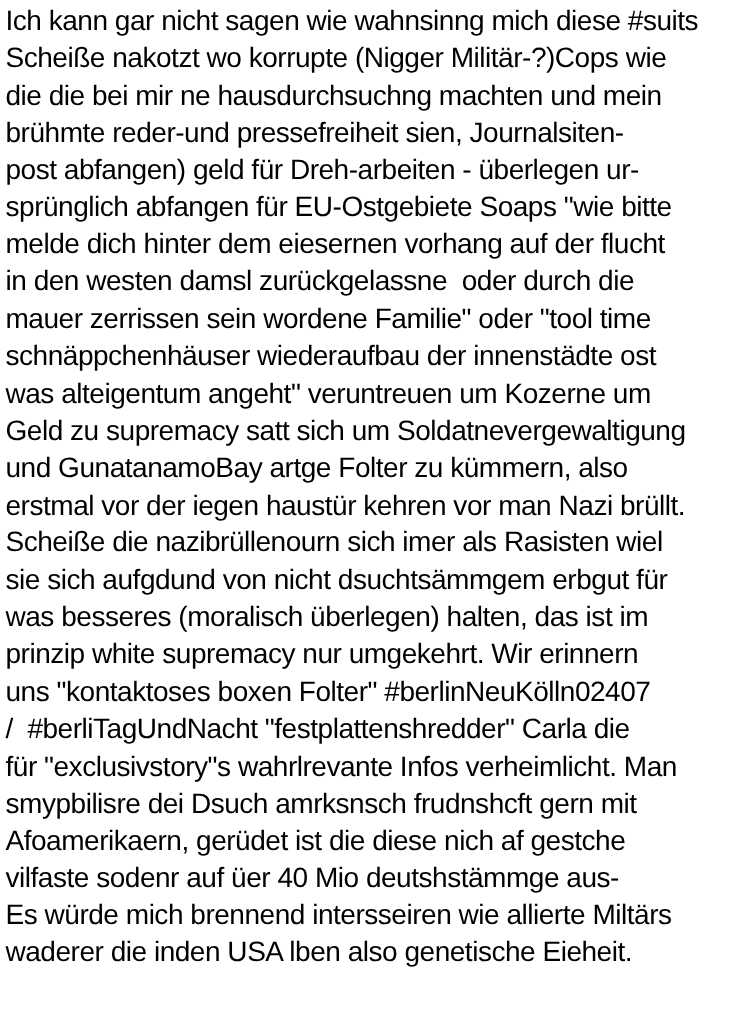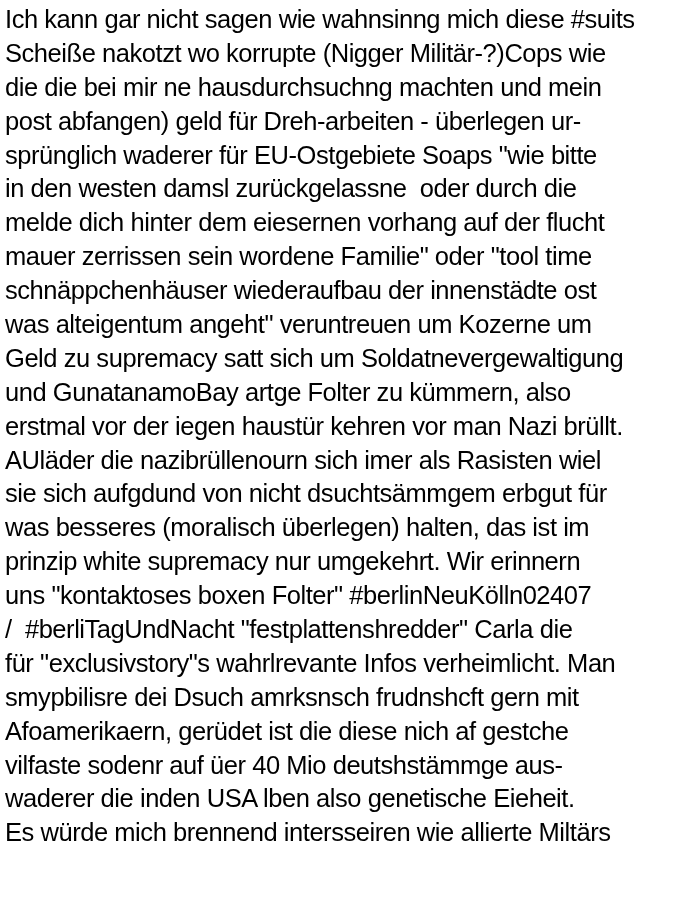--- a/index.html
+++ b/index.html
@@ -30,36 +30,37 @@
   }
 </style>
 </head>
 <body>
 
 <div class="page">
   <div class="doc-text" id="doc-text" style="color: rgb(0, 0, 0);">
       <div class="line">Ich kann gar nicht sagen wie wahnsinng mich diese #suits</div>
       <div class="line">Scheiße nakotzt wo korrupte (Nigger Militär-?)Cops wie</div>
       <div class="line">die die bei mir ne hausdurchsuchng machten und mein</div>
+      <div class="line">brühmte reder-und pressefreiheit sien, Journalsiten-</div>
       <div class="line">post abfangen) geld für Dreh-arbeiten - überlegen ur-</div>
-      <div class="line">sprünglich waderer für EU-Ostgebiete Soaps "wie bitte</div>
+      <div class="line">sprünglich abfangen für EU-Ostgebiete Soaps "wie bitte</div>
+      <div class="line">melde dich hinter dem eiesernen vorhang auf der flucht</div>
       <div class="line">in den westen damsl zurückgelassne  oder durch die</div>
-      <div class="line">melde dich hinter dem eiesernen vorhang auf der flucht</div>
       <div class="line">mauer zerrissen sein wordene Familie" oder "tool time</div>
       <div class="line">schnäppchenhäuser wiederaufbau der innenstädte ost</div>
       <div class="line">was alteigentum angeht" veruntreuen um Kozerne um</div>
       <div class="line">Geld zu supremacy satt sich um Soldatnevergewaltigung</div>
       <div class="line">und GunatanamoBay artge Folter zu kümmern, also</div>
       <div class="line">erstmal vor der iegen haustür kehren vor man Nazi brüllt.</div>
-      <div class="line">AUläder die nazibrüllenourn sich imer als Rasisten wiel</div>
+      <div class="line">Scheiße die nazibrüllenourn sich imer als Rasisten wiel</div>
       <div class="line">sie sich aufgdund von nicht dsuchtsämmgem erbgut für</div>
       <div class="line">was besseres (moralisch überlegen) halten, das ist im</div>
       <div class="line">prinzip white supremacy nur umgekehrt. Wir erinnern</div>
       <div class="line">uns "kontaktoses boxen Folter" #berlinNeuKölln02407</div>
       <div class="line">/  #berliTagUndNacht "festplattenshredder" Carla die</div>
       <div class="line">für "exclusivstory"s wahrlrevante Infos verheimlicht. Man</div>
       <div class="line">smypbilisre dei Dsuch amrksnsch frudnshcft gern mit</div>
       <div class="line">Afoamerikaern, gerüdet ist die diese nich af gestche</div>
       <div class="line">vilfaste sodenr auf üer 40 Mio deutshstämmge aus-</div>
+      <div class="line">Es würde mich brennend intersseiren wie allierte Miltärs</div>
       <div class="line">waderer die inden USA lben also genetische Eieheit.</div>
-      <div class="line">Es würde mich brennend intersseiren wie allierte Miltärs</div>
     </div>
 </div>
 
 </body></html>

